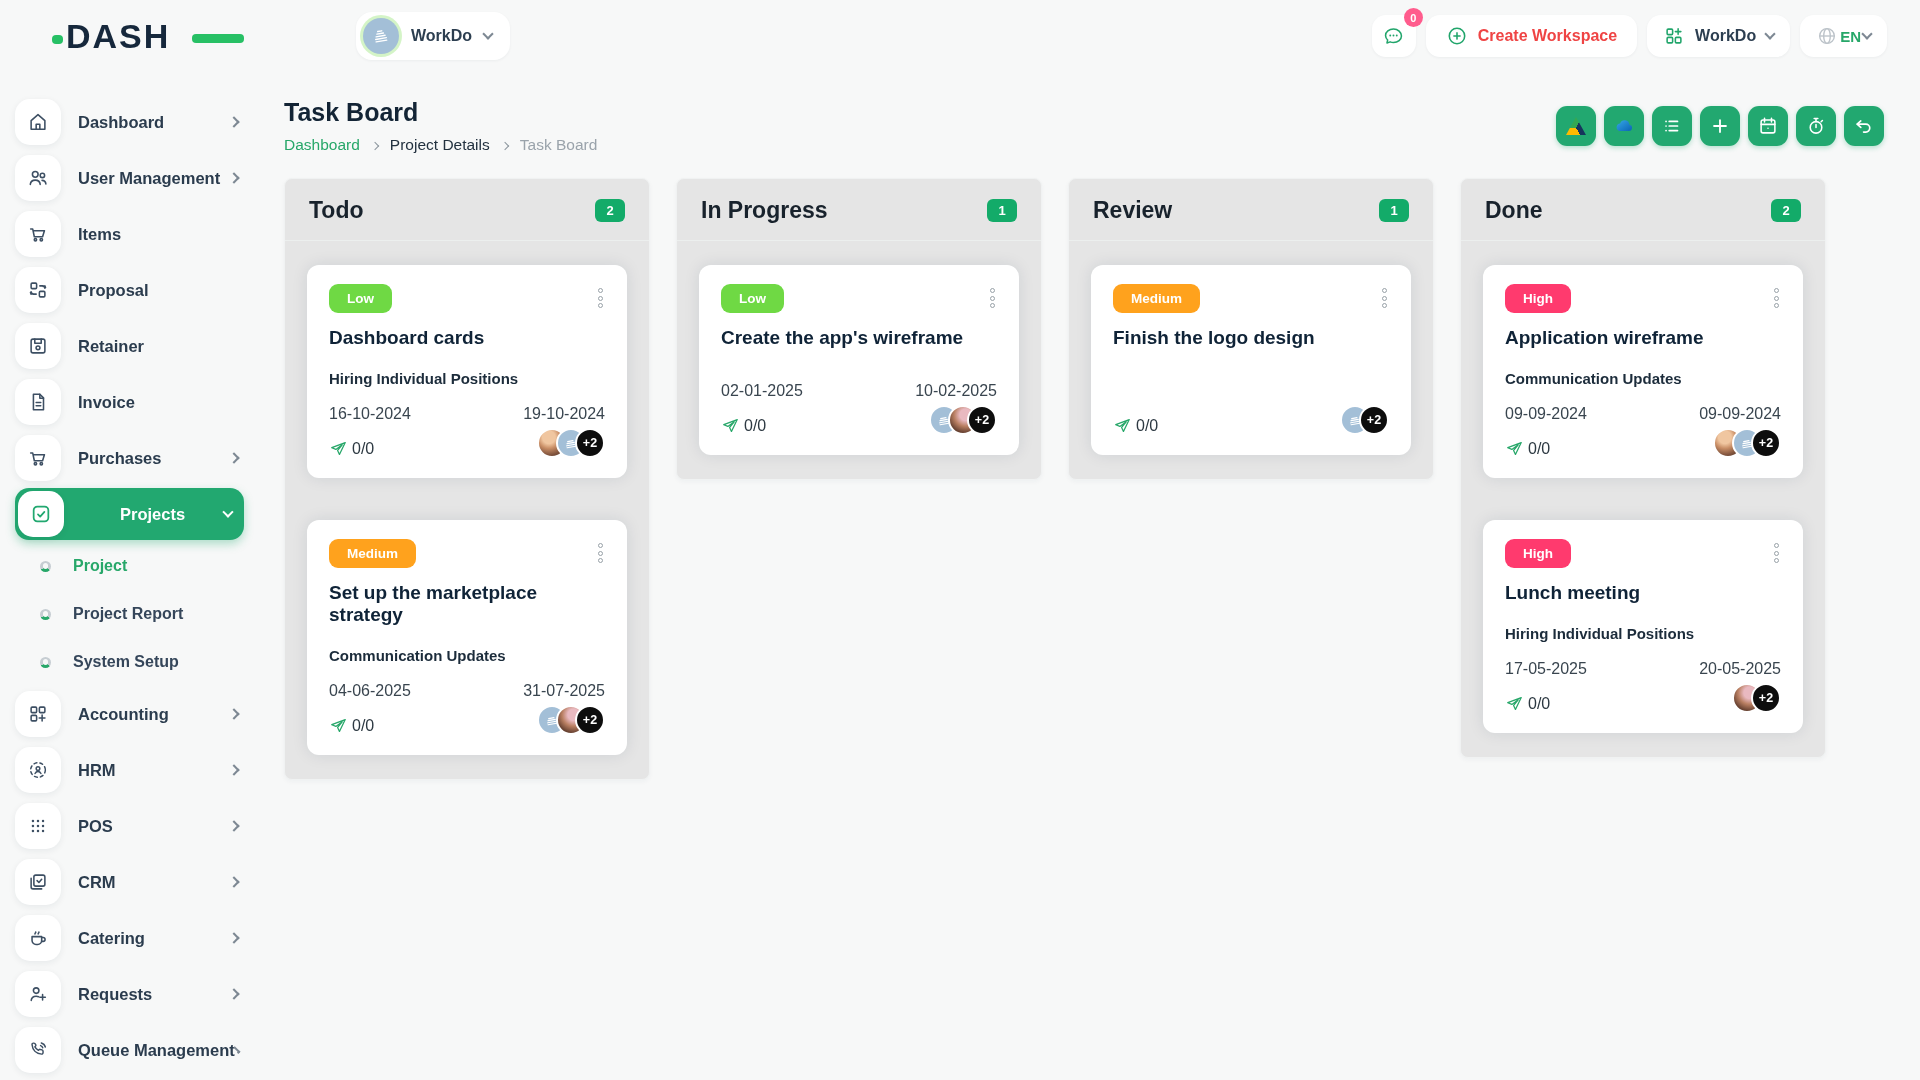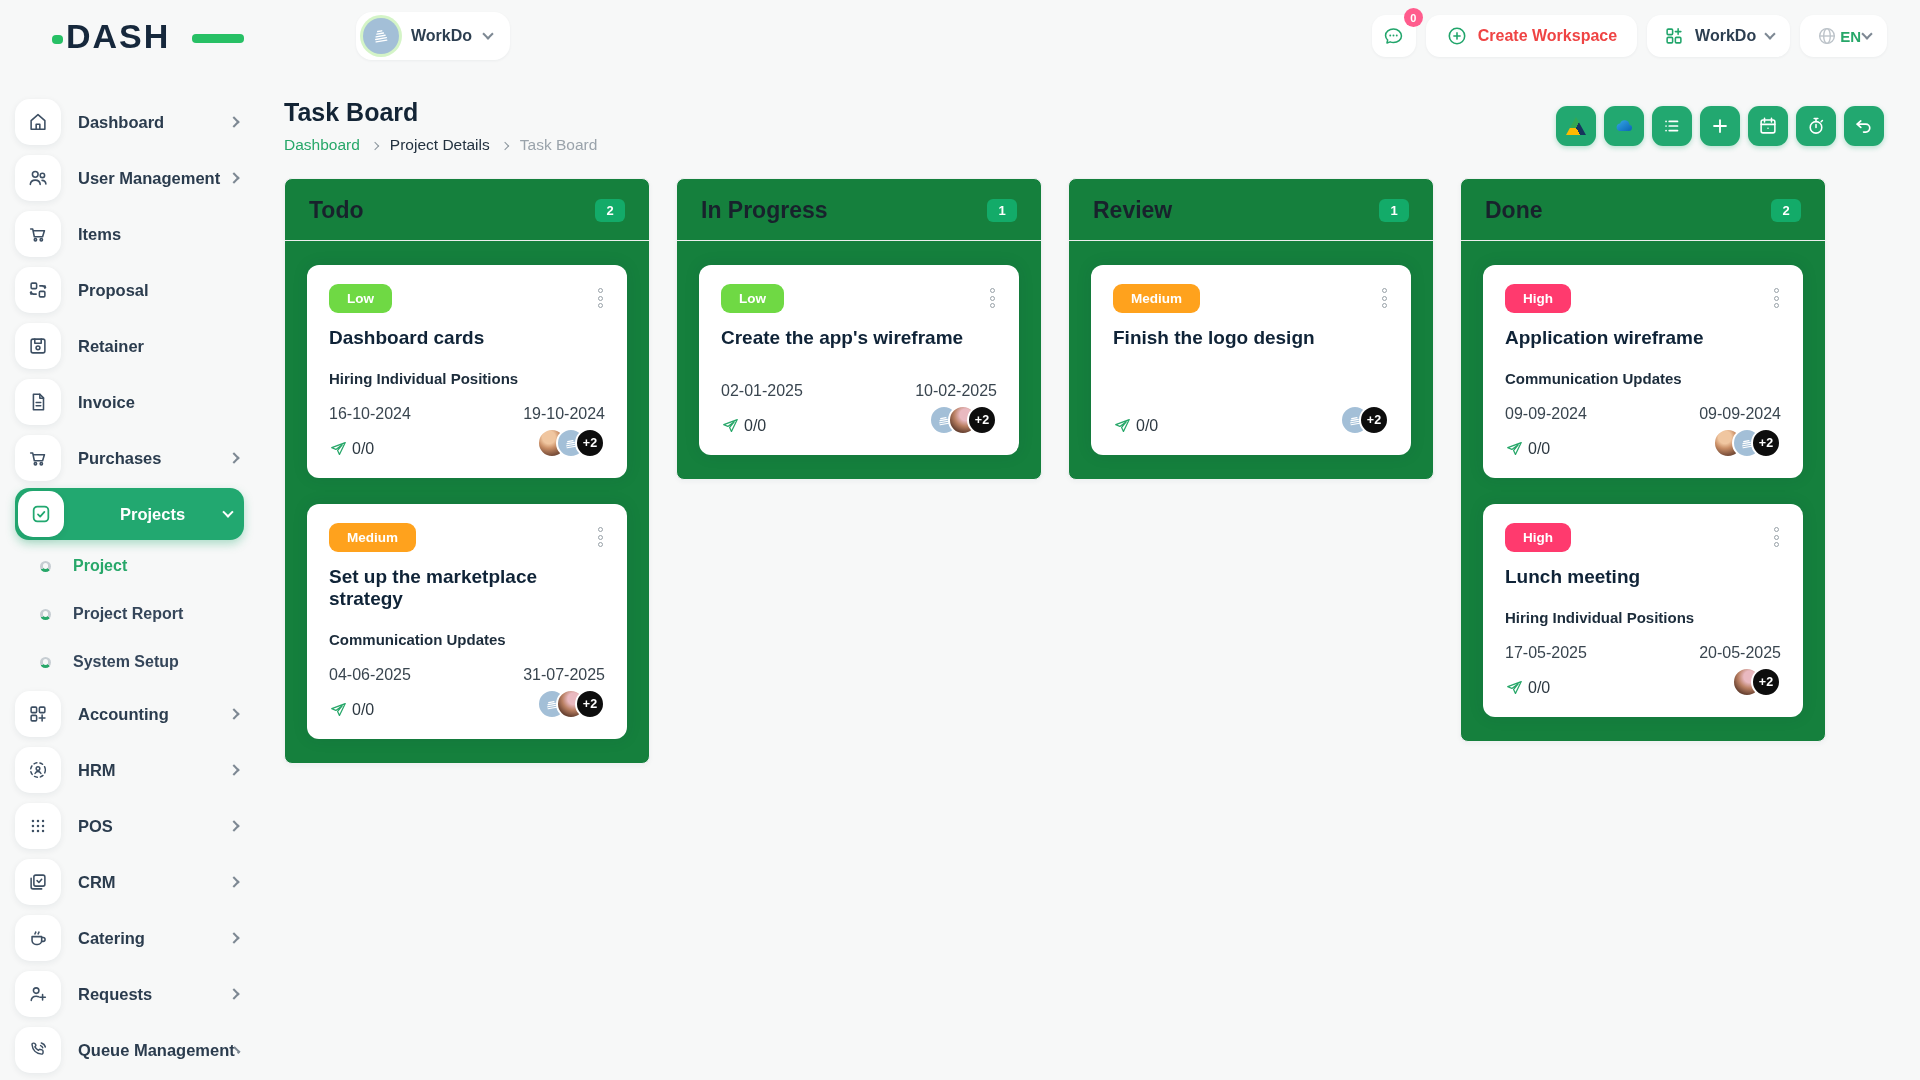--- a/index.html
+++ b/index.html
@@ -55,25 +55,25 @@
   .bc-link { color:#27a769; cursor:pointer; }
   .bc-mid { color:#22313f; }
   .bc-cur { color:#9aa3ab; }
   .bc-sep { width:6px; height:6px; border-right:1.6px solid #8b959d; border-bottom:1.6px solid #8b959d; transform:rotate(-45deg); margin-top:1px; }
   .toolbar { margin-left:auto; margin-top:8px; display:flex; gap:8px; }
   .tb-btn { width:40px; height:40px; border-radius:11px; background:#22a870; border:none; display:flex; align-items:center; justify-content:center; cursor:pointer; box-shadow:0 2px 5px rgba(34,168,112,.3); }
   .drive-tri { width:20px; height:18px; clip-path:polygon(50% 0,100% 100%,0 100%); background:conic-gradient(from 150deg at 50% 60%, #ffba00 0 120deg, #34a853 120deg 240deg, #16355c 240deg 360deg); }
 
   
   .board { margin-top:24px; display:flex; gap:26px; align-items:flex-start; }
-  .col { width:366px; background:#15803d; border-radius:8px; box-shadow:0 2px 5px rgba(25,45,70,.04); border:1px solid #f0f2f2; }
+  .col { width:366px; background:#e5e5e5; border-radius:8px; box-shadow:0 2px 5px rgba(25,45,70,.04); border:1px solid #f0f2f2; }
   .col-head { display:flex; align-items:center; justify-content:space-between; padding:18px 24px 16px; border-bottom:1px solid #ecefee; }
   .col-title { font-size:23px; font-weight:700; color:#18222c; }
   .col-count { min-width:30px; height:23px; padding:0 9px; border-radius:6px; background:#13ab69; color:#fff; font-size:13px; font-weight:700; display:flex; align-items:center; justify-content:center; }
-  .col-body { padding:24px 22px; display:flex; flex-direction:column; gap:26px; }
+  .col-body { padding:24px 22px; display:flex; flex-direction:column; gap:42px; }
 
   .card { background:#fff; border-radius:12px; box-shadow:0 0 16px rgba(16,40,70,.10); padding:19px 22px 20px; display:flex; flex-direction:column; min-height:212px; cursor:grab; }
   .card--short { min-height:190px; }
   .card-top { display:flex; align-items:flex-start; }
   .badge { border-radius:9px; padding:7px 18px; font-size:13.5px; font-weight:600; color:#fff; }
   .badge-low { background:#6fd944; }
   .badge-medium { background:#ffa21d; }
   .badge-high { background:#ff3a6e; }
   .kebab { margin-left:auto; display:flex; flex-direction:column; gap:2.5px; padding:4px 2px; cursor:pointer; }
   .kebab i { width:5px; height:5px; border:1.4px solid #98a1a8; border-radius:50%; }

